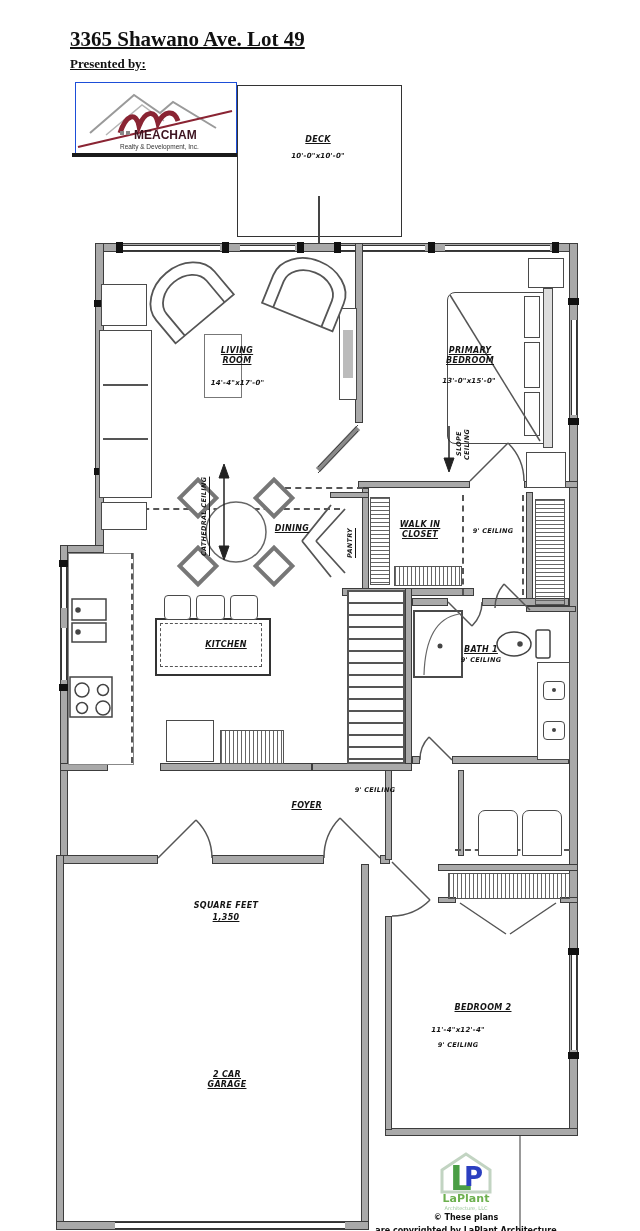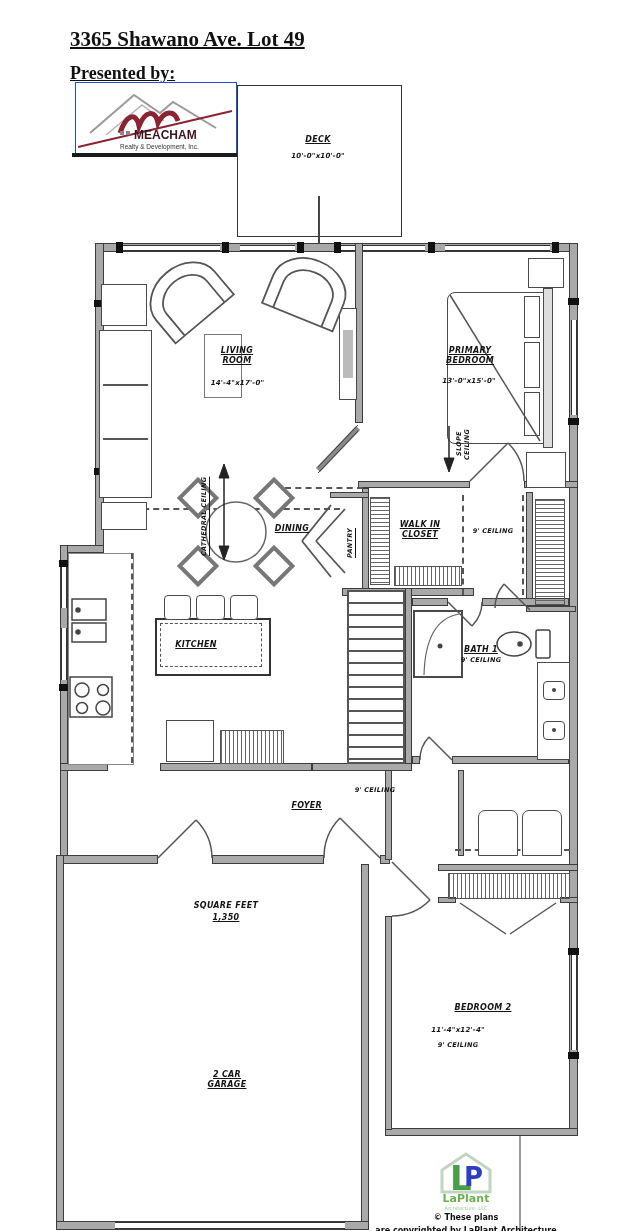--- a/index.html
+++ b/index.html
@@ -25,21 +25,21 @@
           background:repeating-linear-gradient(to bottom,#fff 0 10px,#555 10px 12px);}
   .thin{position:absolute;background:#444;}
   .title{position:absolute;font-family:"Liberation Serif",serif;font-weight:700;color:#111;}
 </style>
 </head>
 <body>
 
 <div class="page">
 
   <div class="title un" style="left:70px;top:27px;font-size:21px;">3365 Shawano Ave. Lot 49</div>
-  <div class="title un" style="left:70px;top:63px;font-size:18px;">Presented by:</div>
+  <div class="title un" style="left:70px;top:56px;font-size:13px;">Presented by:</div>
 
   <div class="abs" style="left:75px;top:82px;width:160px;height:71px;border:1px solid #1d4ed8;background:#fff;">
     <svg width="158" height="69">
       <path d="M14,50 L58,12 L84,30 L97,19 L140,45" stroke="#9a9a9a" stroke-width="2" fill="none"></path>
       <path d="M30,52 L66,22 L88,38" stroke="#b5b5b5" stroke-width="1.5" fill="none"></path>
       <path d="M44,50 C50,32 60,28 63,43 C69,28 79,26 82,40 C88,28 98,26 102,38" stroke="#8a2433" stroke-width="5" fill="none"></path>
       <path d="M2,64 L156,28" stroke="#8a2433" stroke-width="2" fill="none"></path>
       <rect x="44" y="48" width="4" height="4" fill="#888"></rect>
         <rect x="50" y="48" width="4" height="4" fill="#888"></rect>
       <text x="58" y="56" font-family="Liberation Sans,sans-serif" font-size="12" font-weight="bold" fill="#3d1420">MEACHAM</text>
@@ -257,21 +257,21 @@
 
   <div class="lab sm vlab un" style="left:200px;top:470px;width:24px;height:92px;">CATHEDRAL CEILING</div>
   <div class="lab sm vlab" style="left:455px;top:416px;width:26px;height:56px;">SLOPE CEILING</div>
 
   <div class="lab un" style="left:226px;top:524px;width:60px;margin-left:36px;">DINING</div>
   <div class="lab sm vlab un" style="left:346px;top:512px;width:16px;height:62px;">PANTRY</div>
 
   <div class="lab un" style="left:390px;top:520px;width:60px;">WALK IN CLOSET</div>
   <div class="lab sm" style="left:466px;top:527px;width:54px;">9' CEILING</div>
 
-  <div class="lab un" style="left:152px;top:640px;width:88px;text-align:center;">KITCHEN</div>
+  <div class="lab un" style="left:182px;top:640px;width:88px;text-align:center;">KITCHEN</div>
 
   <div class="lab un" style="left:452px;top:645px;width:58px;">BATH 1</div>
   <div class="lab sm" style="left:450px;top:656px;width:62px;">9' CEILING</div>
 
   <div class="lab sm" style="left:348px;top:786px;width:54px;">9' CEILING</div>
   <div class="lab un" style="left:270px;top:801px;width:52px;text-align:right;">FOYER</div>
 
   <div class="lab" style="left:185px;top:901px;width:82px;">SQUARE FEET</div>
   <div class="lab un" style="left:185px;top:913px;width:82px;">1,350</div>
 

